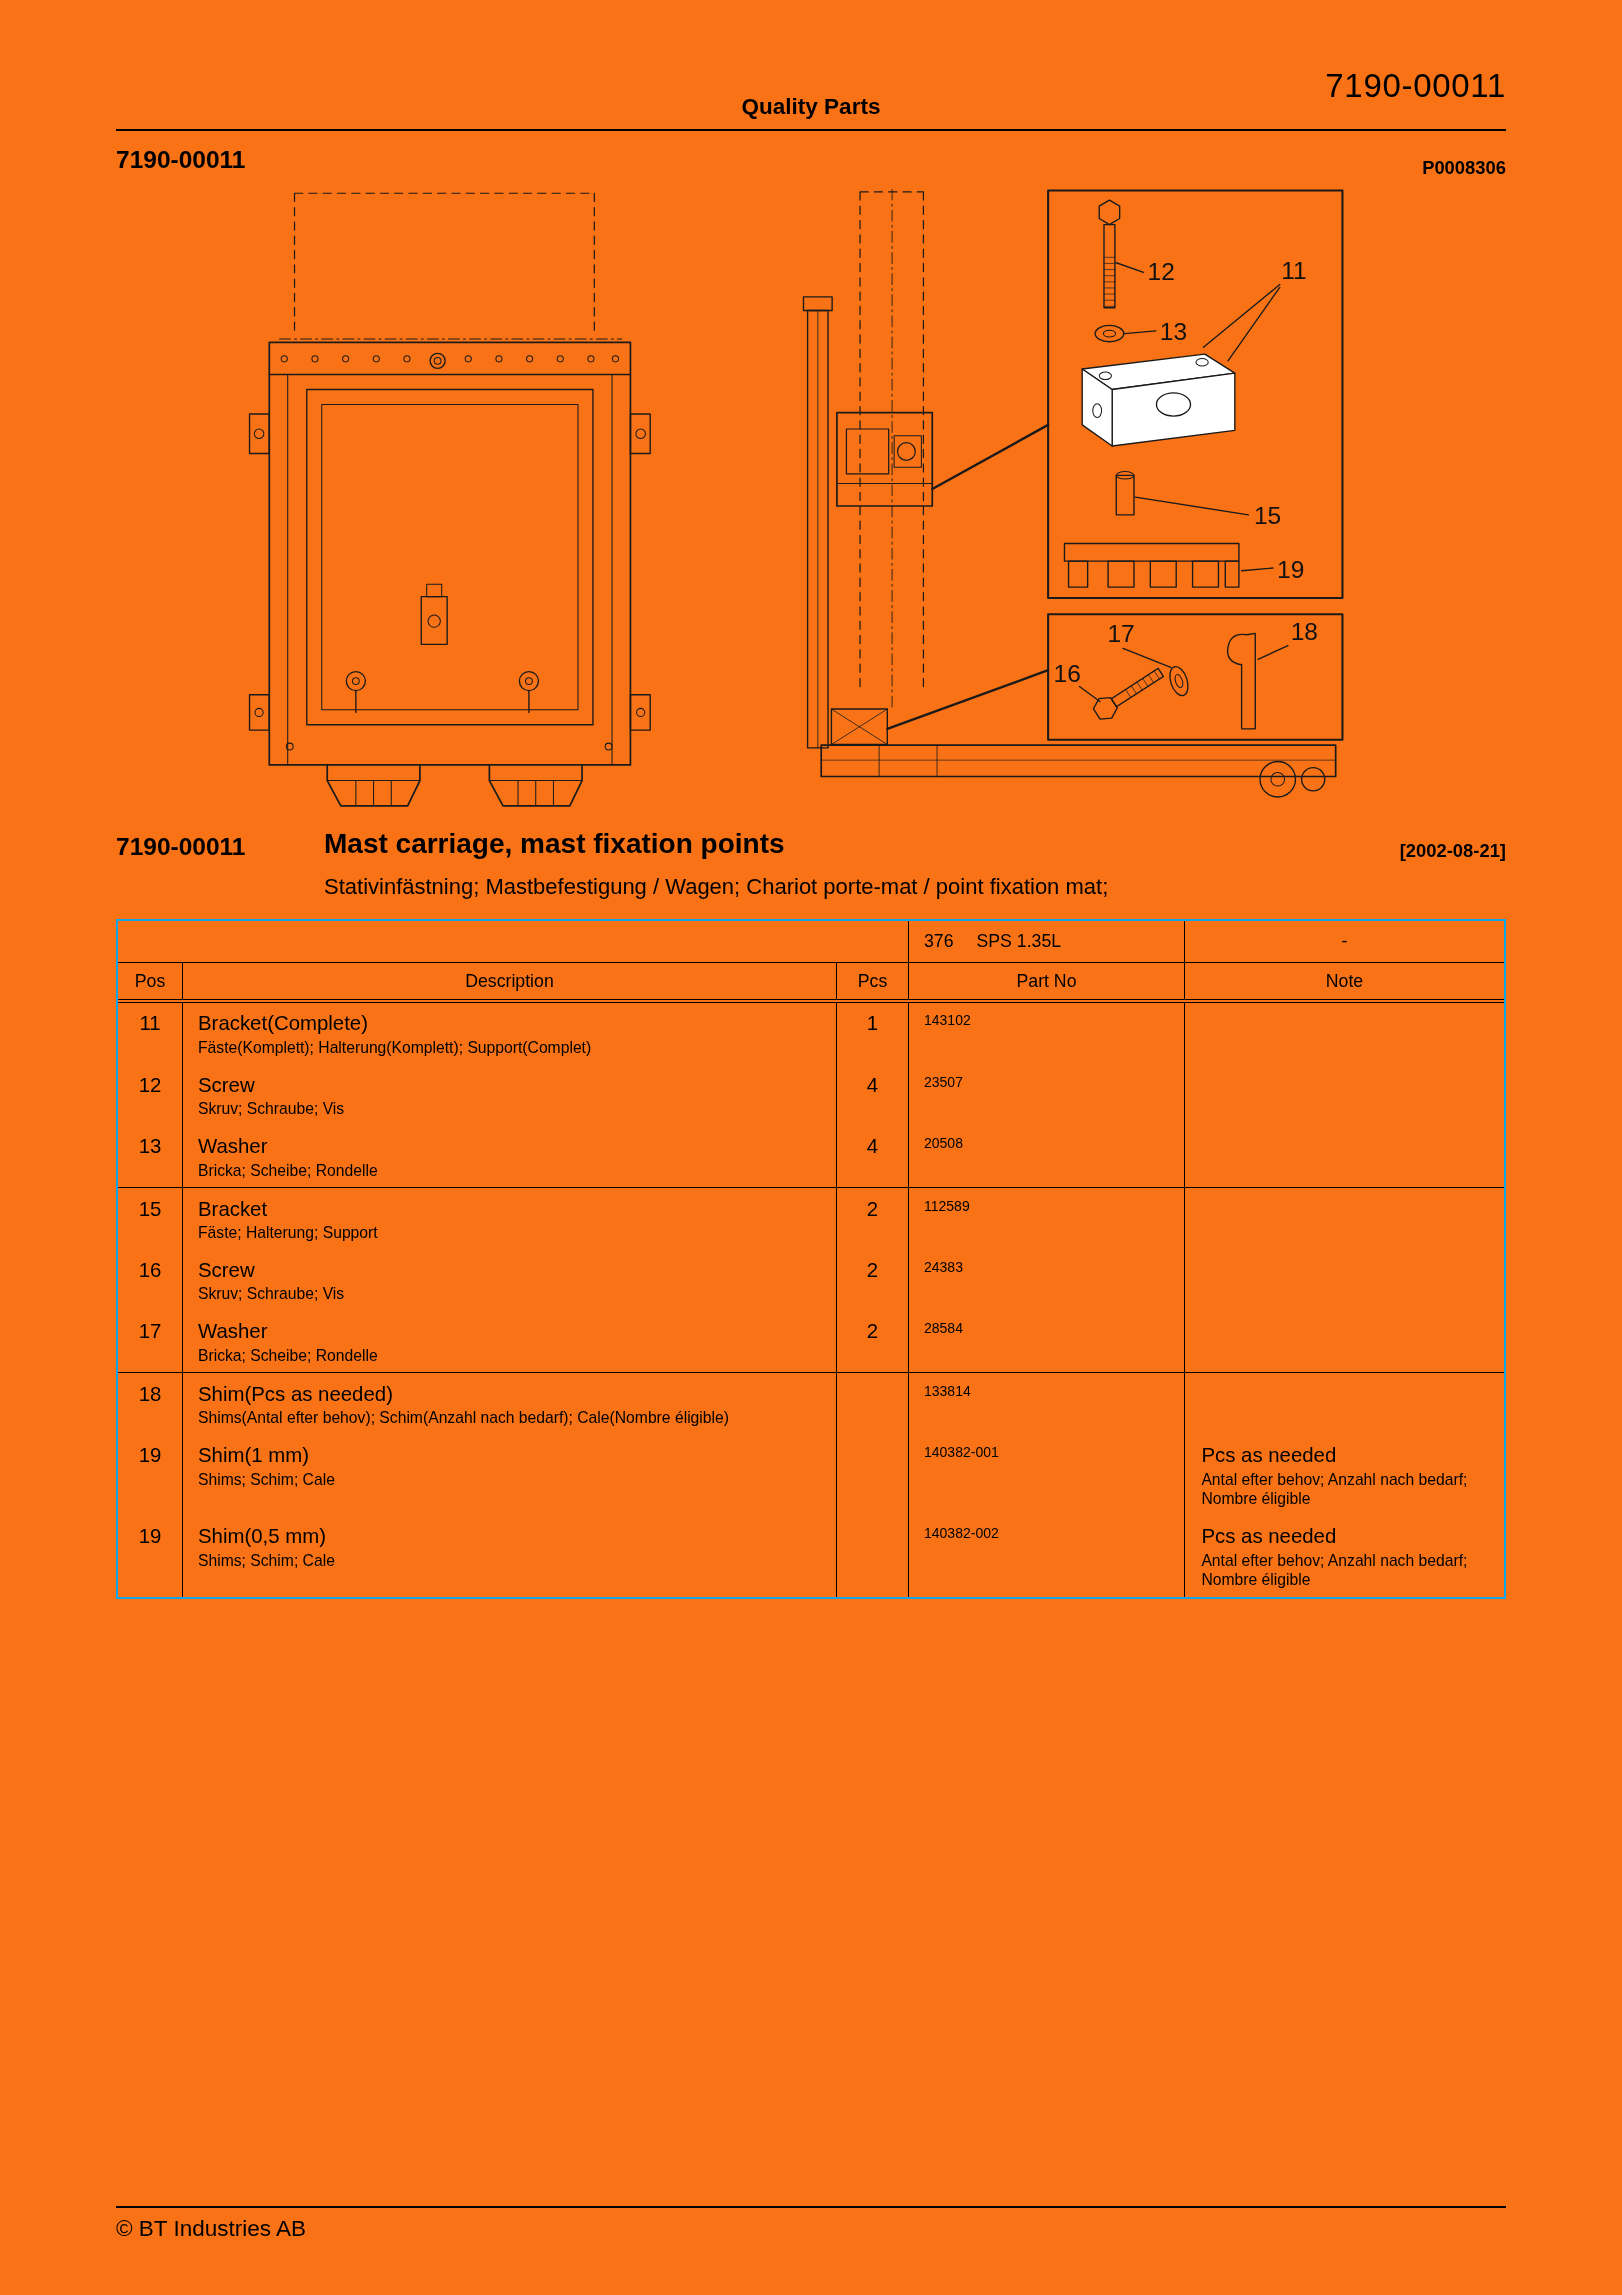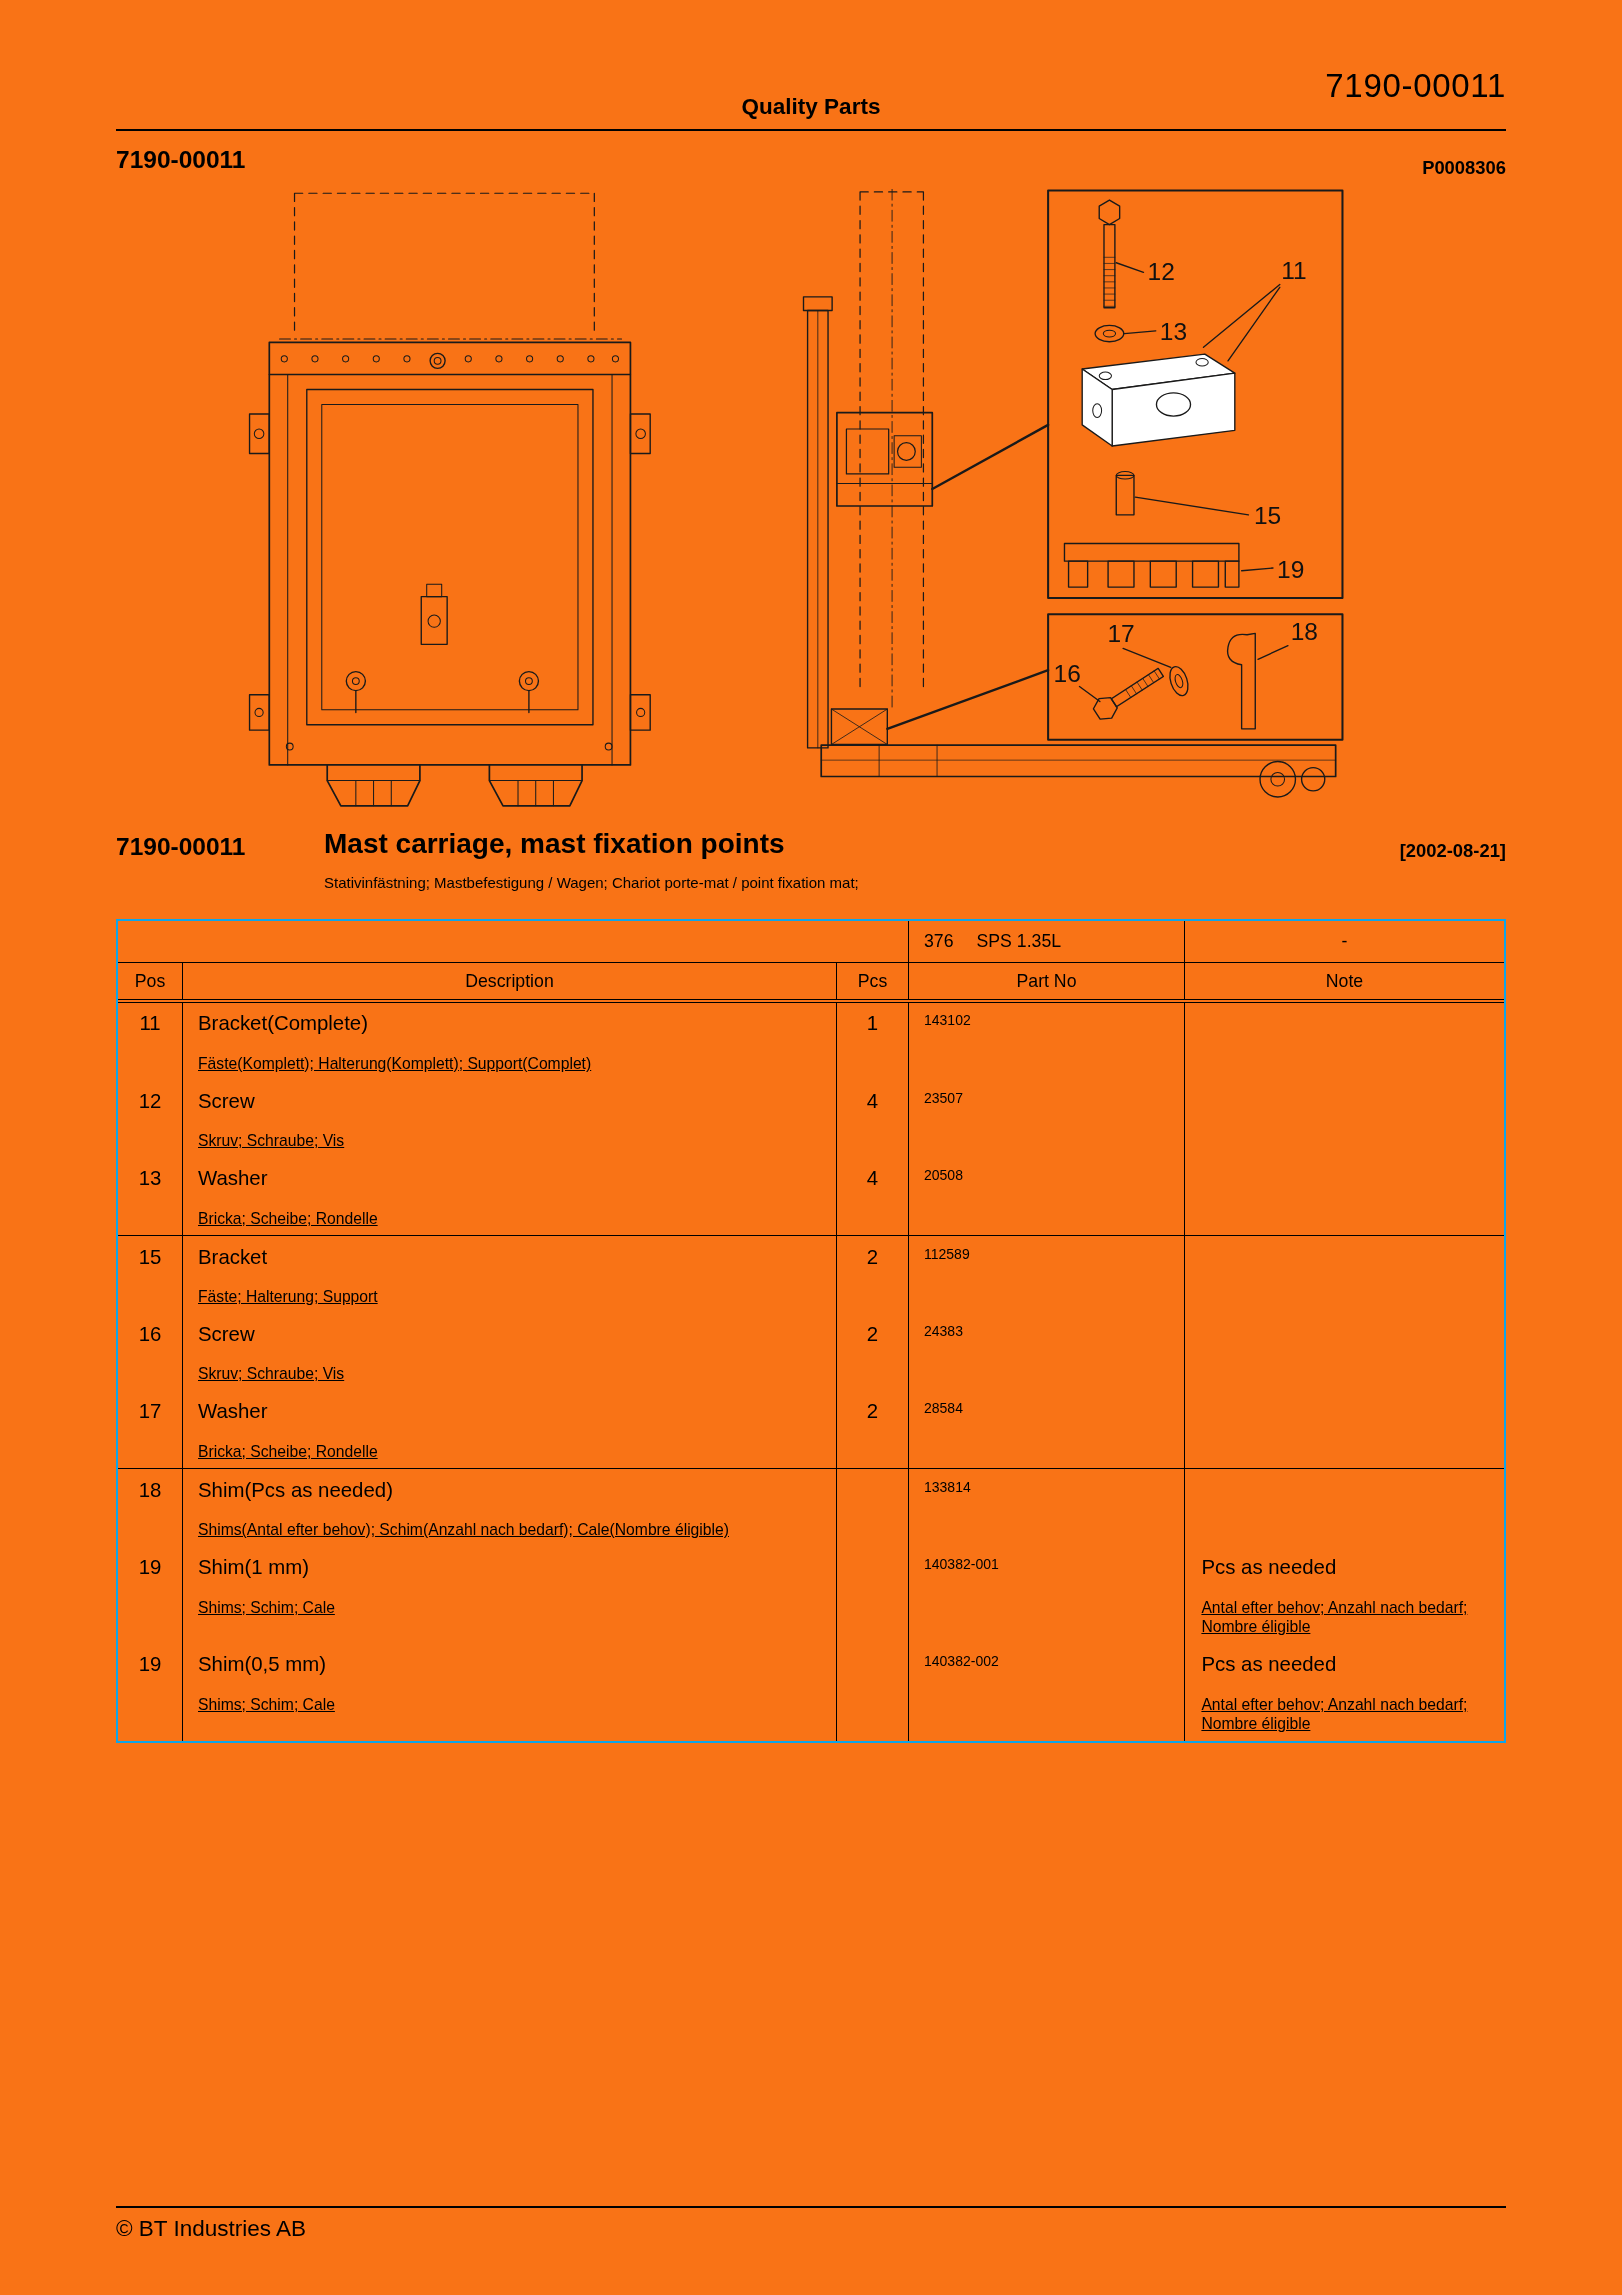--- a/index.html
+++ b/index.html
@@ -19,21 +19,21 @@
   .hdr-rule{position:absolute;left:116px;top:129px;width:1390px;height:2px;background:#000;}
   .subhdr-doc{position:absolute;left:116px;top:146px;font-size:24.5px;font-weight:bold;}
   .subhdr-ref{position:absolute;right:116px;top:157px;font-size:18.4px;font-weight:bold;}
   
   .diagram{position:absolute;left:116px;top:189px;width:1390px;height:634px;}
   .diagram text.lbl{font-family:"Liberation Sans","DejaVu Sans",sans-serif;font-size:36px;fill:#111;}
   
   .tb-doc{position:absolute;left:116px;top:833px;font-size:24.5px;font-weight:bold;}
   .tb-title{position:absolute;left:324px;top:828px;font-size:28px;font-weight:bold;}
   .tb-date{position:absolute;right:116px;top:840px;font-size:18.4px;font-weight:bold;}
-  .tb-sub{position:absolute;left:324px;top:874px;font-size:15px;}
+  .tb-sub{position:absolute;left:324px;top:874px;font-size:22px;}
   
   .ptable{position:absolute;left:116px;top:919px;width:1386px;border:2px solid #0ea5e9;}
   .mrow{display:grid;grid-template-columns:791px 276px 1fr;border-bottom:1.4px solid #000;}
   .mrow .mc{border-right:1.4px solid #000;min-height:41px;}
   .mrow .mc:last-child{border-right:none;}
   .mrow .model{display:flex;align-items:center;gap:23px;padding-left:15px;font-size:17.7px;}
   .mrow .dash{display:flex;align-items:center;justify-content:center;font-size:17.7px;}
   .hrow{display:grid;grid-template-columns:65px 654px 72px 276px 1fr;border-bottom:4.1px double #000;}
   .hrow .hc{border-right:1.4px solid #000;text-align:center;font-size:17.7px;padding:8.2px 0 6.8px 0;}
   .hrow .hc:last-child{border-right:none;}
@@ -41,21 +41,21 @@
   .tgroup:last-child{border-bottom:none;}
   .trow{display:grid;grid-template-columns:65px 654px 72px 276px 1fr;}
   .trow .c{border-right:1.4px solid #000;padding-top:9.5px;padding-bottom:6.8px;min-height:46px;box-sizing:border-box;}
   .trow .c:last-child{border-right:none;}
   .trow .pos{text-align:center;font-size:20.4px;}
   .trow .desc{padding-left:15px;padding-right:19px;}
   .trow .pcs{text-align:center;font-size:20.4px;}
   .trow .part{padding-left:15px;font-size:14px;}
   .trow .note{padding-left:16.4px;padding-right:26px;}
   .main{font-size:20.4px;line-height:1.15;}
-  .sub{font-size:15.7px;line-height:1.25;margin-top:18px;max-width:532px;text-decoration:underline;}
+  .sub{font-size:15.7px;line-height:1.25;margin-top:2px;max-width:532px;}
   .note .sub{max-width:293px;}
   
   .foot-rule{position:absolute;left:116px;top:2206px;width:1390px;height:2px;background:#000;}
   .foot-text{position:absolute;left:116px;top:2216px;width:1390px;font-size:22.5px;}
 </style>
 </head>
 <body>
 
 <div class="page">
 

